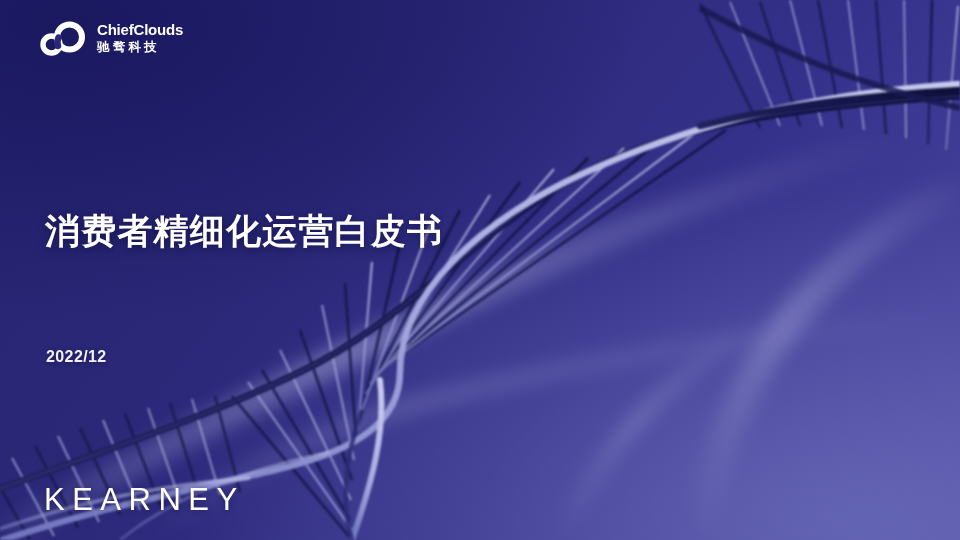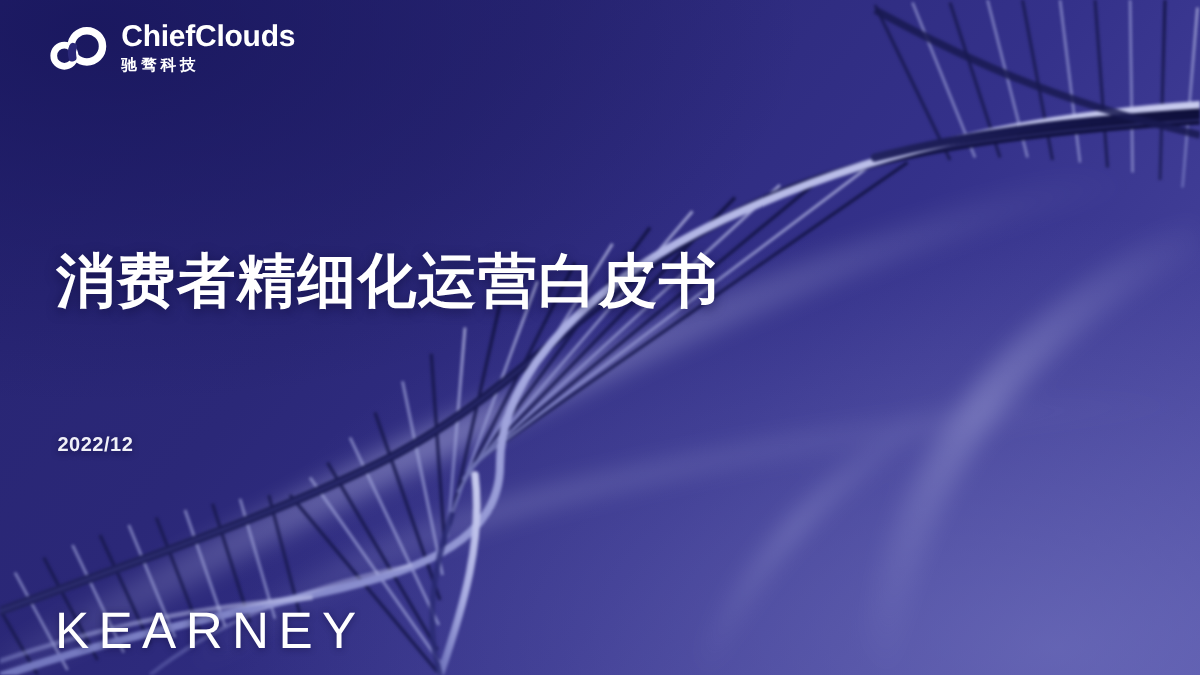--- a/index.html
+++ b/index.html
@@ -21,53 +21,53 @@
   .art.blur-mid  { filter:blur(1.1px); }
 
   
   #logo-block {
     position:absolute; left:38px; top:16px;
     display:flex; align-items:center; gap:9px;
   }
   #logo-mark { width:50px; height:45px; flex:0 0 auto; }
   #logo-text { display:flex; flex-direction:column; justify-content:center; }
   #logo-name {
-    color:#ffffff; font-size:24px; font-weight:700;
+    color:#ffffff; font-size:15px; font-weight:700;
     letter-spacing:-.2px; line-height:1.07; white-space:nowrap;
   }
   #logo-sub {
     color:#ffffff; font-size:12.5px; font-weight:700;
     letter-spacing:3.2px; line-height:1.25; margin-top:2px; white-space:nowrap;
   }
 
   
   #headline { position:absolute; left:45px; top:183px; }
   #subtitle {
     color:#ffffff; font-size:31px; font-weight:700;
     letter-spacing:.5px; line-height:1.2; white-space:nowrap;
     text-shadow:0 2px 7px rgba(10,8,48,.55);
   }
   #title {
-    margin-top:14px;
-    color:#ffffff; font-size:47px; font-weight:700;
+    margin-top:27px;
+    color:#ffffff; font-size:35px; font-weight:700;
     letter-spacing:1.2px; line-height:1.18; white-space:nowrap;
     text-shadow:0 2px 9px rgba(10,8,48,.55);
   }
   #date {
     position:absolute; left:46px; top:338px;
     color:#f0f0f8; font-size:16px; font-weight:700;
     letter-spacing:.4px; white-space:nowrap;
     text-shadow:0 1px 5px rgba(10,8,48,.5);
     margin-top:10px;
   }
 
   
   #kearney {
     position:absolute; left:44px; top:484px;
-    color:#ffffff; font-size:41px; font-weight:300;
+    color:#ffffff; font-size:31px; font-weight:300;
     letter-spacing:7.5px; line-height:1; white-space:nowrap;
     text-shadow:0 1px 6px rgba(10,8,48,.45);
   }
 </style>
 </head>
 <body>
 
 <div id="slide">
 
   <svg class="art blur-soft" viewBox="0 0 960 540" preserveAspectRatio="none">

